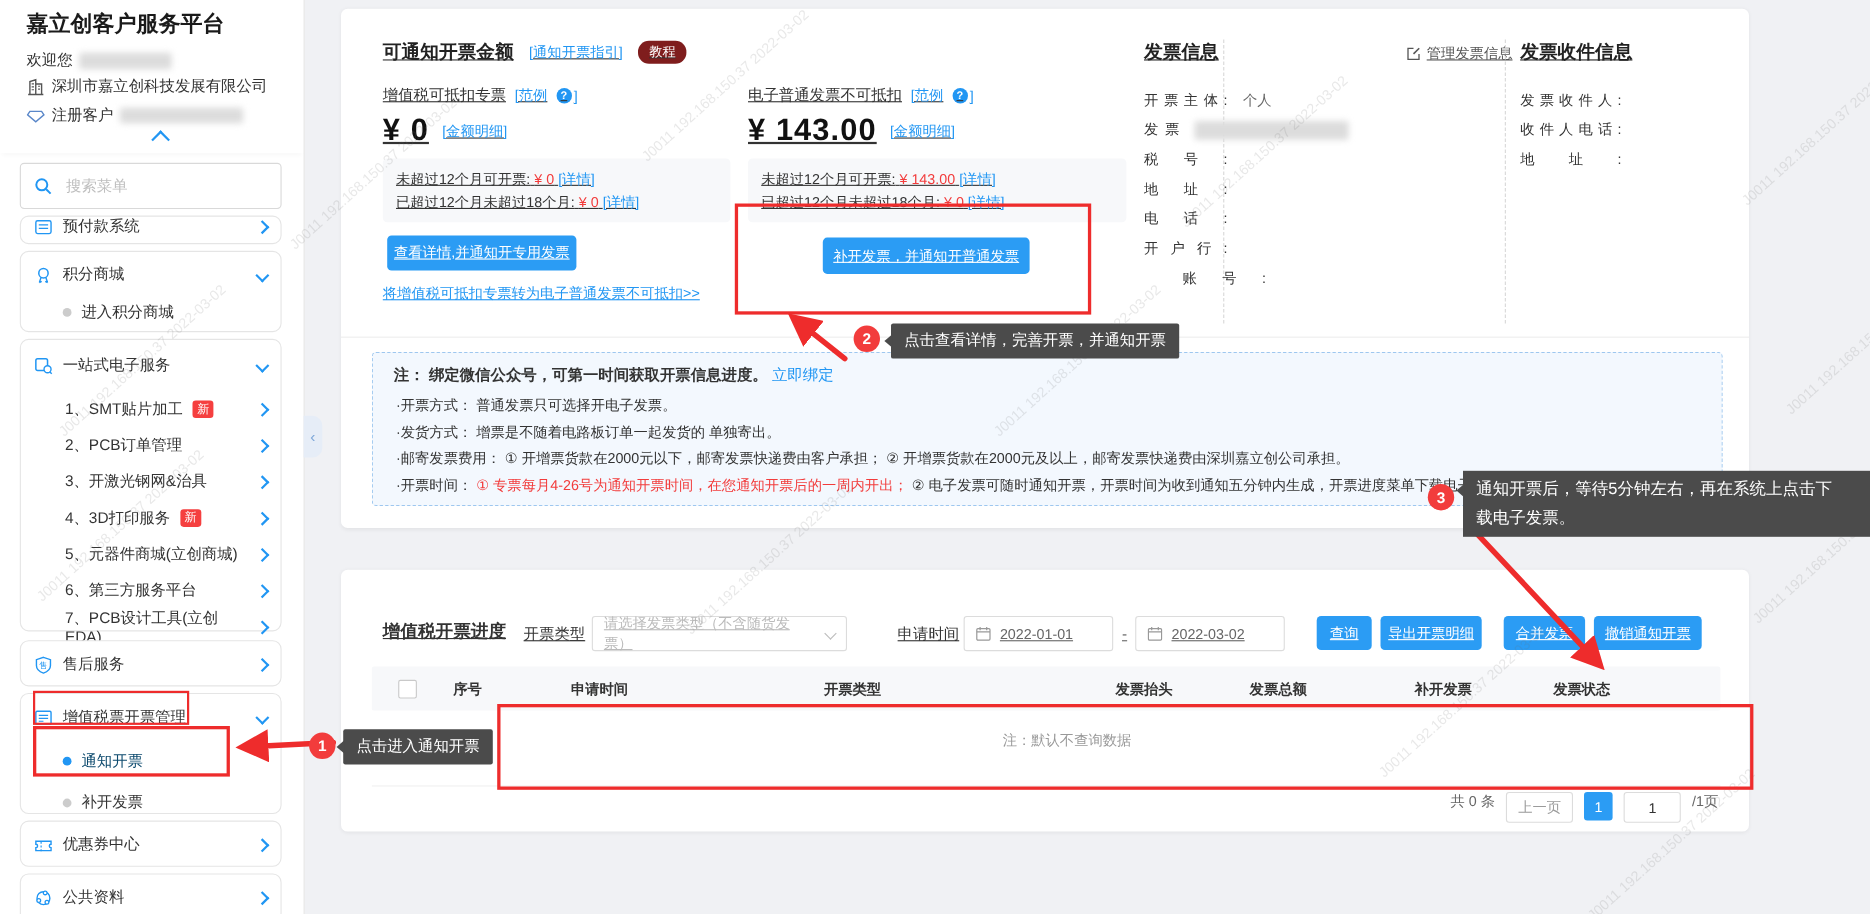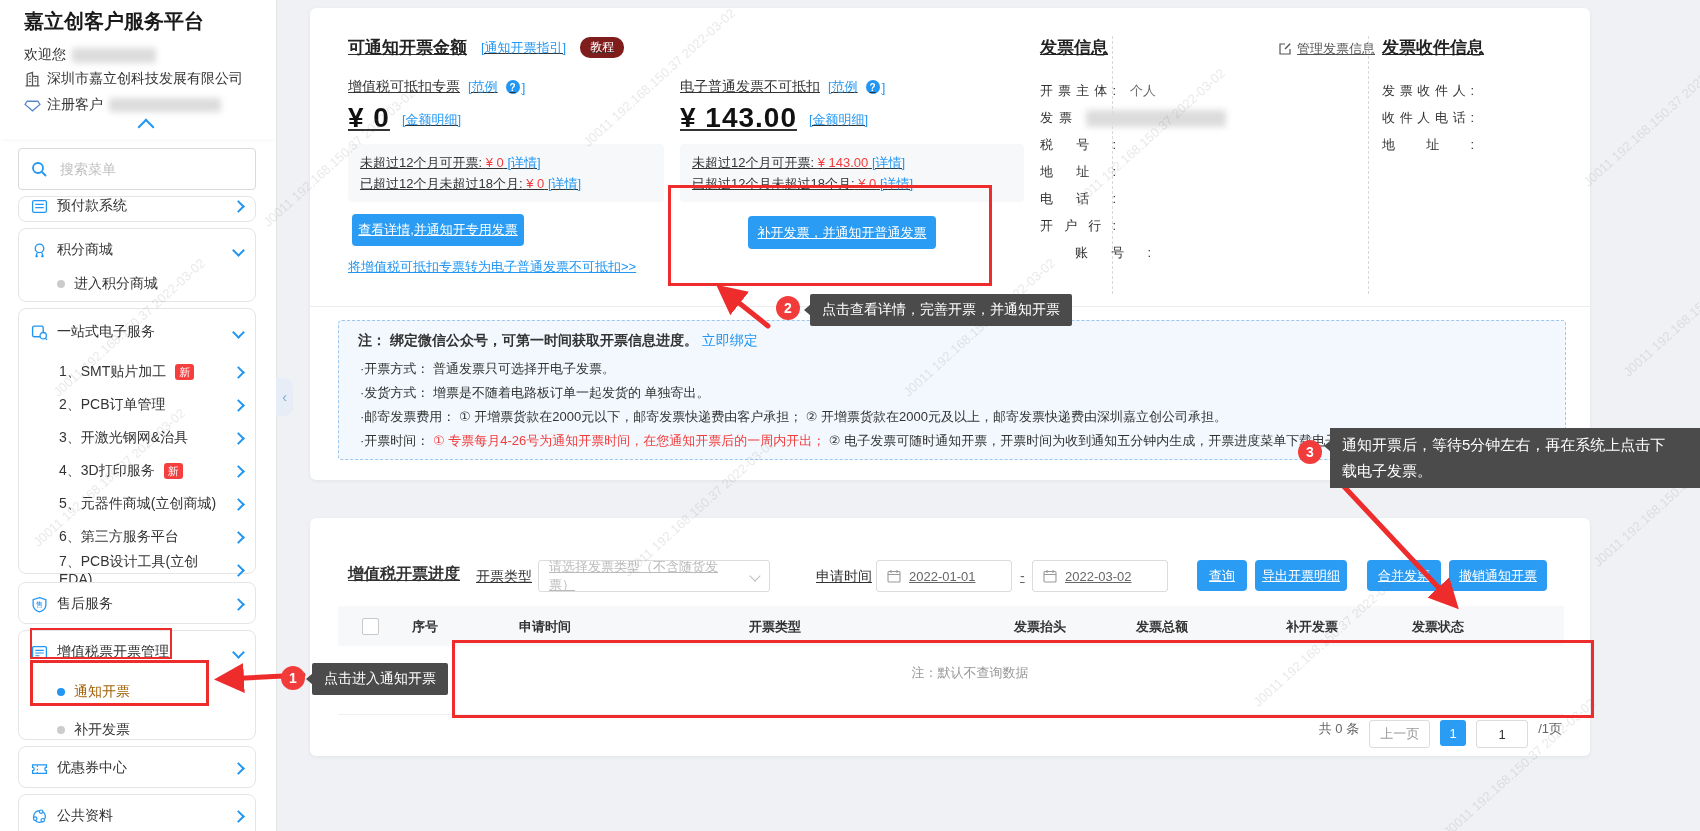--- a/index.html
+++ b/index.html
@@ -21,21 +21,21 @@
   .search input{border:none;outline:none;font-size:14px;color:#333;width:160px;background:transparent;font-family:inherit;}
   .search input::placeholder{color:#bfbfbf;}
   .sb-card{position:absolute;left:18px;width:238px;border:1px solid #e5e5e5;border-radius:8px;background:#fff;box-sizing:border-box;}
   .sb-row{display:flex;align-items:center;gap:9px;padding:0 12px;height:30px;font-size:14px;color:#333;}
   .sb-child{padding-left:38px;}
   .dot{width:8px;height:8px;border-radius:50%;background:#ccc;display:inline-block;}
   .dot.on{background:#2196f3;}
   .chev-r{width:7px;height:7px;border-right:2px solid #2196f3;border-top:2px solid #2196f3;transform:rotate(45deg);margin-left:auto;flex:none;}
   .chev-d{width:7px;height:7px;border-right:2px solid #2196f3;border-bottom:2px solid #2196f3;transform:rotate(45deg);margin-left:auto;flex:none;}
   .badge-new{background:#f53f3f;color:#fff;font-size:11px;border-radius:3px;padding:1px 4px;line-height:14px;}
-  .blue{color:#a16207;}
+  .blue{color:#0c4a6e;}
   .icon16{width:17px;height:17px;flex:none;}
   .collapse-handle{position:absolute;left:276px;top:378px;width:17px;height:38px;background:#e6edf7;border-radius:0 9px 9px 0;
                    display:flex;align-items:center;justify-content:center;color:#7fa8d9;font-size:14px;z-index:3;}
   
   .card{position:absolute;background:#fff;border-radius:6px;box-shadow:0 1px 4px rgba(0,0,0,.06);}
   .h-title{font-size:17px;font-weight:bold;color:#222;}
   .link{color:#2196f3;cursor:pointer;}
   .pill{background:#7f1d1d;color:#fff;font-size:12px;border-radius:10px;padding:2px 10px;position:relative;}
   .qc{display:inline-flex;width:14px;height:14px;border-radius:50%;background:#2196f3;color:#fff;font-size:10px;
       align-items:center;justify-content:center;font-weight:bold;}

